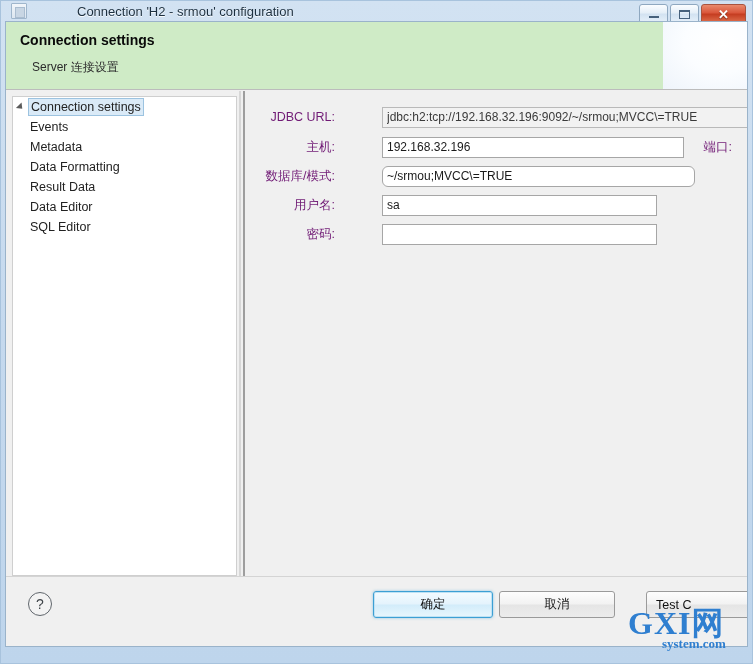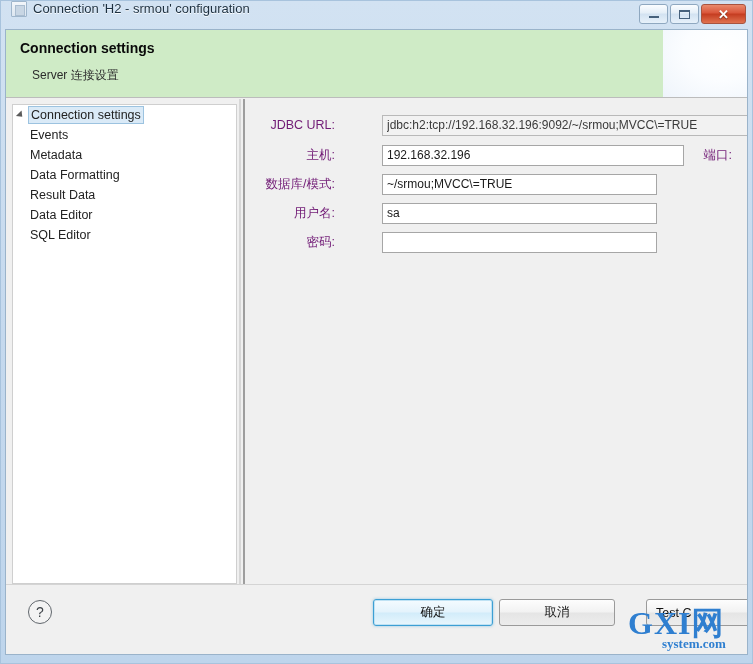--- a/index.html
+++ b/index.html
@@ -16,23 +16,25 @@
     position: absolute; left: 0; top: 0;
     width: 753px; height: 664px;
     background: linear-gradient(180deg,#d2e2f2 0%, #c5d9ee 50%, #bed5ec 100%);
     border: 1px solid #a8c3dd;
     padding: 0 4px 5px 4px;
   }
 
   
   #titlebar {
     position: relative;
-    height: 28px;
+    height: 20px;
     background: transparent;
     display: flex;
+    align-items: center;
+    gap: 44px;
   }
   #title-icon {
     width: 16px; height: 16px;
     margin-left: 6px; margin-right: 6px;
     background: linear-gradient(180deg,#f2f6fa 0%, #dce6f0 100%);
     border: 1px solid #9fb6cc;
     border-radius: 1px;
     position: relative;
   }
   #title-icon::after {
@@ -400,21 +402,21 @@
 
         <div class="form-row" style="left:0; top:45px;">
           <span class="field-label" style="width:95px;">主机:</span>
           <input class="text-input" style="width: 302px;" value="192.168.32.196">
           <span class="field-label" style="width:55px; padding-left:12px;">端口:</span>
           <input class="text-input" style="width: 62px;" value="9092">
         </div>
 
         <div class="form-row" style="left:0; top:74px;">
           <span class="field-label" style="width:95px;">数据库/模式:</span>
-          <input class="text-input" style="width: 275px;" value="~/srmou;MVCC\=TRUE">
+          <input class="text-input" style="width: 313px; border-radius: 6px;" value="~/srmou;MVCC\=TRUE">
         </div>
 
         <div class="form-row" style="left:0; top:103px;">
           <span class="field-label" style="width:95px;">用户名:</span>
           <input class="text-input" style="width: 275px;" value="sa">
         </div>
 
         <div class="form-row" style="left:0; top:132px;">
           <span class="field-label" style="width:95px;">密码:</span>
           <input class="text-input" type="password" style="width: 275px;" value="">

